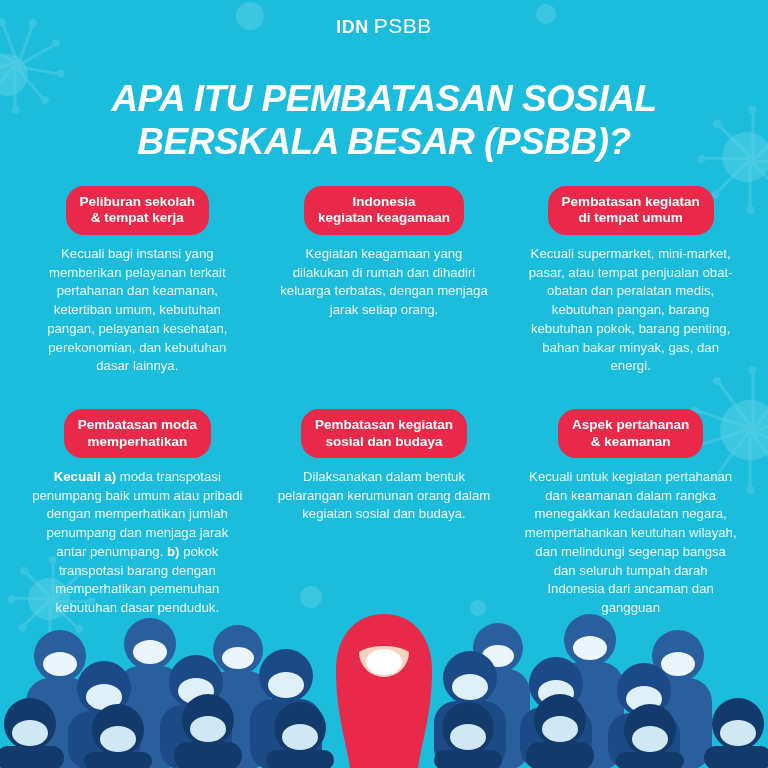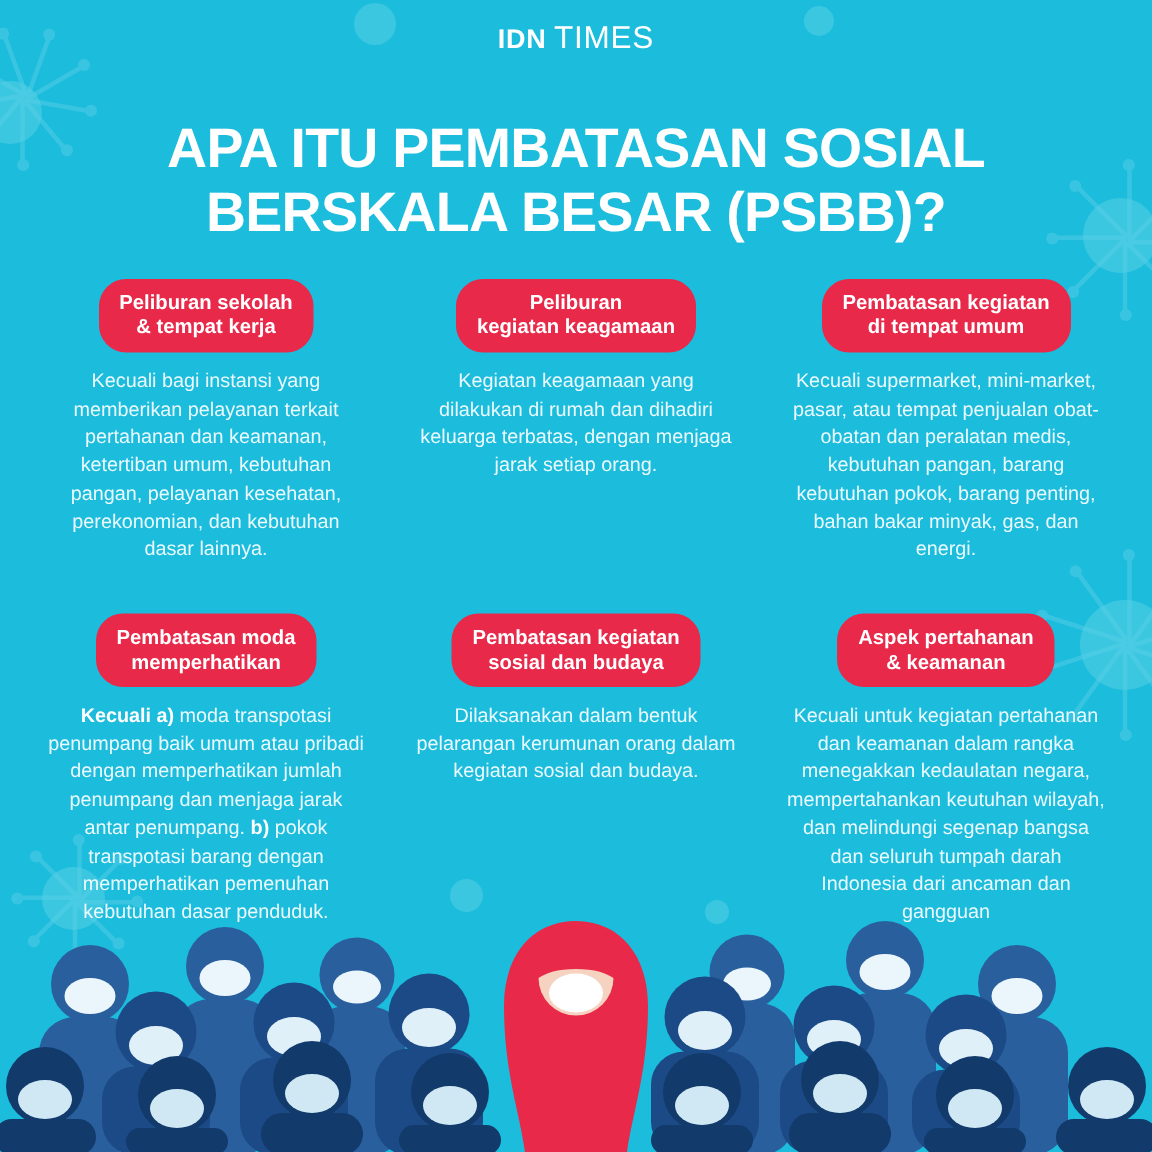--- a/index.html
+++ b/index.html
@@ -87,20 +87,21 @@
 
   .headline {
     position: absolute;
     top: 52px;
     left: 0;
     width: 100%;
     text-align: center;
     z-index: 5;
     color: #ffffff;
     font-weight: bold;
+    font-style: italic;
     font-size: 37px;
     line-height: 1.18;
     letter-spacing: -0.5px;
     text-transform: uppercase;
     padding: 0 24px;
     box-sizing: border-box;
   }
   .headline .l2 { display: block; }
 
   
@@ -258,41 +259,41 @@
       </span>
   </div>
   <div class="virus" style="left:28px; top:578px; width:42px; height:42px;"></div>
 
   <div class="virus" style="left:236px; top:2px; width:28px; height:28px;"></div>
   <div class="virus" style="left:536px; top:4px; width:20px; height:20px;"></div>
   <div class="virus" style="left:300px; top:586px; width:22px; height:22px;"></div>
   <div class="virus" style="left:470px; top:600px; width:16px; height:16px;"></div>
 
   <div class="brand">
-    <span class="idn">IDN</span><span class="times">TIMES</span>
+    <span class="idn">IDN</span><span class="times">PSBB</span>
   </div>
 
   <h1 class="headline">
     <span>Apa Itu Pembatasan Sosial</span>
     <span class="l2">Berskala Besar (PSBB)?</span>
   </h1>
 
   <div class="grid">
 
     <div class="cell">
       <div class="pill">
         <span>Peliburan sekolah</span><br>
         <span>&amp; tempat kerja</span>
       </div>
       <div class="desc">Kecuali bagi instansi yang memberikan pelayanan terkait pertahanan dan keamanan, ketertiban umum, kebutuhan pangan, pelayanan kesehatan, perekonomian, dan kebutuhan dasar lainnya.</div>
     </div>
 
     <div class="cell">
       <div class="pill">
-        <span>Peliburan</span><br>
+        <span>Indonesia</span><br>
         <span>kegiatan keagamaan</span>
       </div>
       <div class="desc">Kegiatan keagamaan yang dilakukan di rumah dan dihadiri keluarga terbatas, dengan menjaga jarak setiap orang.</div>
     </div>
 
     <div class="cell">
       <div class="pill">
         <span>Pembatasan kegiatan</span><br>
         <span>di tempat umum</span>
       </div>

